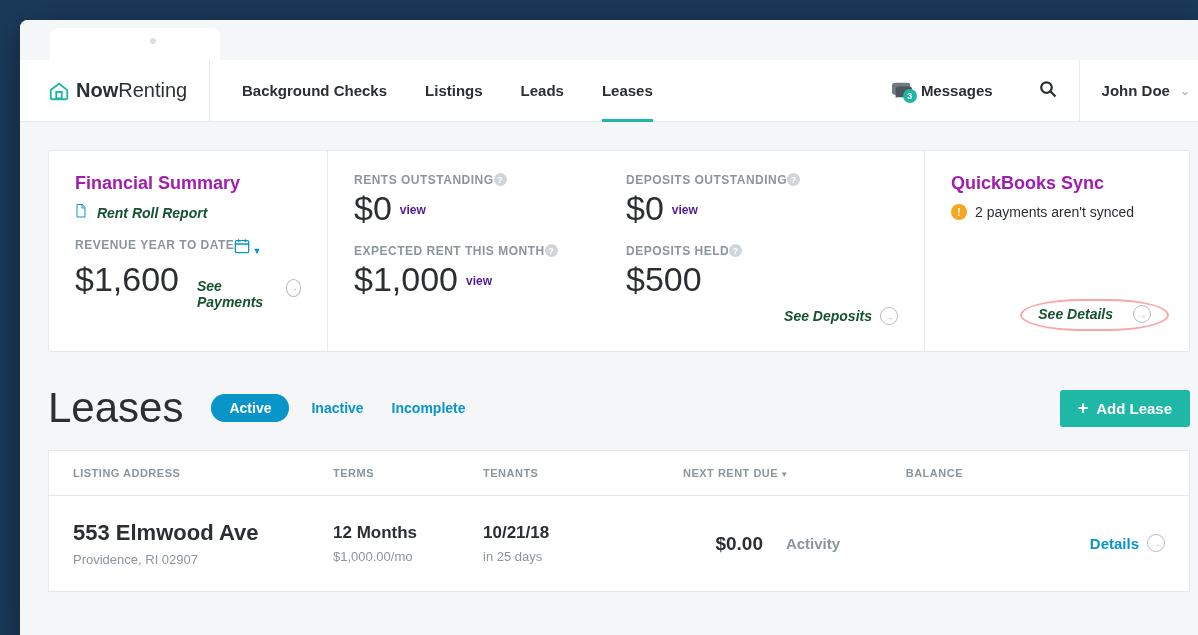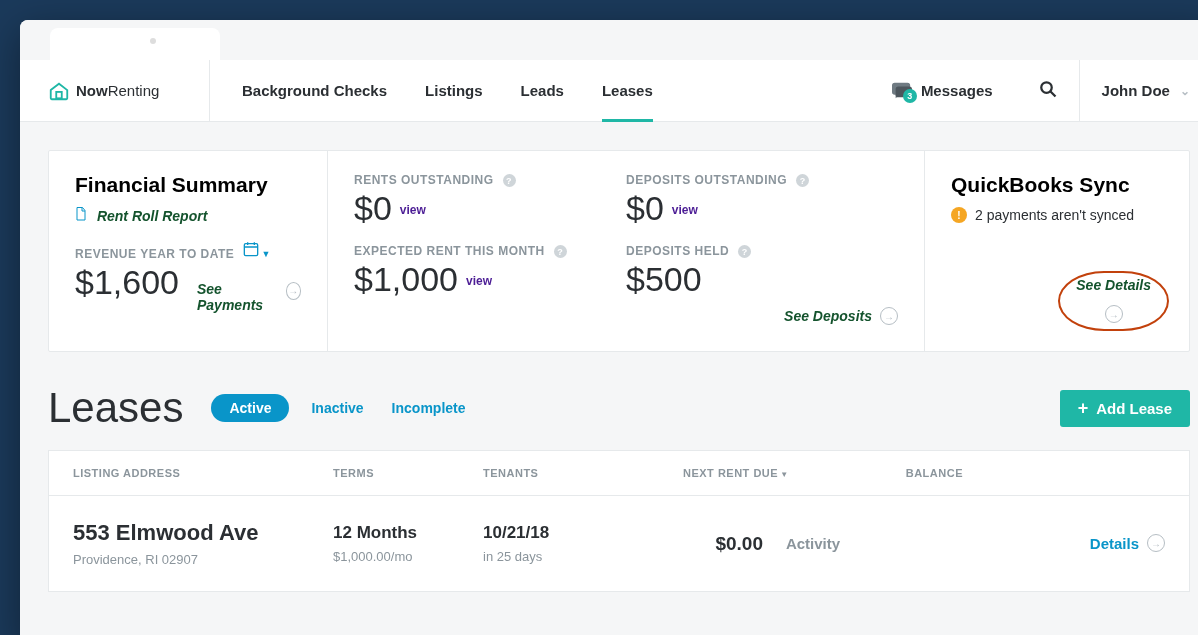--- a/index.html
+++ b/index.html
@@ -7,58 +7,58 @@
     .browser-frame { width:1198px; background:#f5f6f7; border-radius:8px; box-shadow:0 10px 40px rgba(0,0,0,.4); overflow:hidden; }
     .tab-bar { height:40px; background:#f5f6f7; position:relative; }
     .tab-bar .tab { position:absolute; top:8px; left:30px; width:170px; height:32px; background:#fff; border-top-left-radius:8px; border-top-right-radius:8px; }
     .tab-dot { position:absolute; top:18px; left:130px; width:6px; height:6px; border-radius:50%; background:#ddd; }
     .page { background:#f5f6f7; padding:0 0 28px 0; }
 
     
     .header { background:#fff; height:62px; display:flex; align-items:center; border-bottom:1px solid #e6e9eb; }
     .logo-cell { width:190px; padding-left:28px; display:flex; align-items:center; gap:6px; border-right:1px solid #e6e9eb; height:100%; }
     .logo-mark { width:22px; height:22px; }
-    .logo-text { font-size:15px; font-weight:400; color:#2b2f33; }
+    .logo-text { font-size:20px; font-weight:400; color:#2b2f33; }
     .logo-text b { font-weight:700; }
     .nav { display:flex; align-items:center; gap:38px; padding:0 32px; height:100%; flex:1; }
     .nav a { color:#2b2f33; font-weight:600; font-size:15px; text-decoration:none; height:100%; display:flex; align-items:center; position:relative;}
     .nav a.active::after { content:""; position:absolute; bottom:-1px; left:0; right:0; height:3px; background:#1fb7a6; }
     .header-right { display:flex; align-items:center; height:100%; }
     .messages { display:flex; align-items:center; gap:8px; padding:0 24px; font-weight:600; color:#2b2f33; font-size:15px; cursor:pointer;}
     .msg-icon { position:relative; width:22px; height:20px; }
     .badge { position:absolute; bottom:-2px; right:-4px; background:#1fb7a6; color:#fff; font-size:9px; font-weight:700; border-radius:50%; width:14px; height:14px; display:flex; align-items:center; justify-content:center; }
     .search-btn { padding:0 22px; cursor:pointer; }
     .user-cell { border-left:1px solid #e6e9eb; height:100%; display:flex; align-items:center; padding:0 28px 0 22px; gap:10px; font-weight:600; color:#2b2f33; font-size:15px; cursor:pointer;}
     .chev { color:#b6bec4; font-size:12px; }
 
     
     .content { padding:28px; }
     .cards { display:flex; background:#fff; border:1px solid #e6e9eb; border-radius:2px; }
     .card { padding:22px 26px 26px; }
     .card.sep { border-left:1px solid #e6e9eb; }
-    .card h3 { font-size:21px; font-weight:700; color:#000000; margin-bottom:10px; }
+    .card h3 { font-size:18px; font-weight:700; color:#a21caf; margin-bottom:10px; }
     .lnk { color:#14532d; font-weight:600; font-size:14px; text-decoration:none; cursor:pointer;font-style:italic; }
     .pdf-icon { color:#0995c9; margin-right:6px; }
-    .small-label { color:#8b959c; font-size:12px; font-weight:700; letter-spacing:.5px; margin:16px 0 2px; display:flex; align-items:flex-end; gap:9px; }
+    .small-label { color:#8b959c; font-size:12px; font-weight:700; letter-spacing:.5px; margin:16px 0 2px; display:flex; align-items:flex-start; gap:0; }
     .small-label.first { margin-top:0; }
     .help { width:13px; height:13px; border-radius:50%; background:#cfd5d9; color:#fff; font-size:9px; font-weight:700; display:inline-flex; align-items:center; justify-content:center; }
     .big-num { font-size:34px; font-weight:400; color:#2b2f33; display:inline-block; margin-right:8px; }
     .view-lnk { color:#4c1d95; font-weight:600; font-size:12px; vertical-align:6px; cursor:pointer;}
     .card1 { width:278px; }
     .card2 { flex:1; display:flex; }
     .card2 .col { flex:1; }
     .card3 { width:265px; position:relative; }
     .date-icon { color:#0995c9; font-size:16px; position:relative;}
     .date-icon .chev-sm { font-size:9px; margin-left:2px;}
     .see-line { display:flex; align-items:baseline; gap:10px; margin-top:2px;}
     .see-deposits-row { display:flex; align-items:center; justify-content:flex-end; gap:8px; margin-top:8px;}
     .circle-arrow { width:18px;height:18px;border:1px solid #b6bec4;border-radius:50%;display:inline-flex;align-items:center;justify-content:center;color:#b6bec4;font-size:10px;}
     .qb-warn { display:flex; align-items:center; gap:8px; font-size:14px; color:#2b2f33; }
     .warn-dot { width:16px;height:16px;background:#f5a623;border-radius:50%;display:flex;align-items:center;justify-content:center;color:#fff;font-size:10px;font-weight:700;}
-    .see-details-wrap { position:absolute; bottom:20px; right:20px; border:2px solid #c2410c; border-radius:50%/60%; padding:4px 16px 6px; display:flex; align-items:center; gap:12px;flex-direction:column;}
+    .see-details-wrap { position:absolute; bottom:20px; right:20px; border:2px solid #fca5a5; border-radius:50%/60%; padding:4px 16px 6px; display:flex; align-items:center; gap:20px;}
     .see-details-wrap .lnk { font-size:14px; }
 
     
     .leases-head { display:flex; align-items:center; margin-top:32px; }
     .leases-head h1 { font-size:42px; font-weight:400; color:#2b2f33; margin-right:28px;}
     .pill { background:#0995c9; color:#fff; border-radius:20px; padding:6px 18px; font-weight:700; font-size:14px; margin-right:22px;}
     .tab-link { color:#0995c9; font-weight:700; font-size:14px; margin-right:28px; cursor:pointer;}
     .add-btn { margin-left:auto; background:#1fb7a6; color:#fff; border:none; border-radius:3px; padding:10px 18px; font-weight:700; font-size:15px; cursor:pointer; display:flex; align-items:center; gap:8px;}
     .plus { font-size:18px; line-height:14px; font-weight:700;}
 

